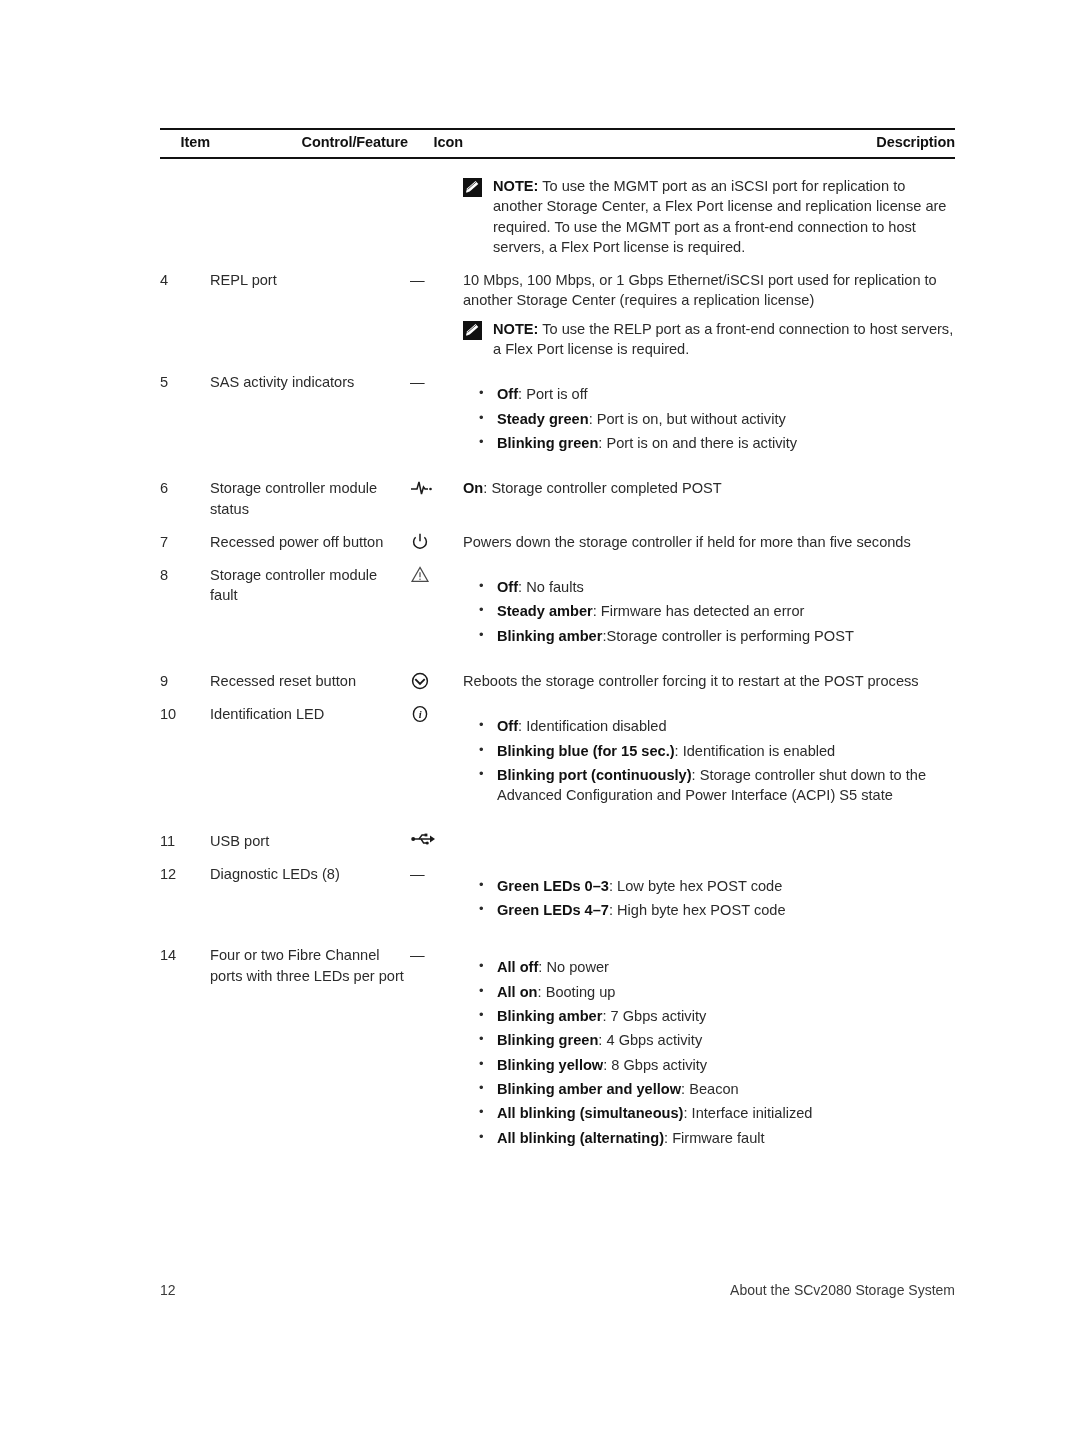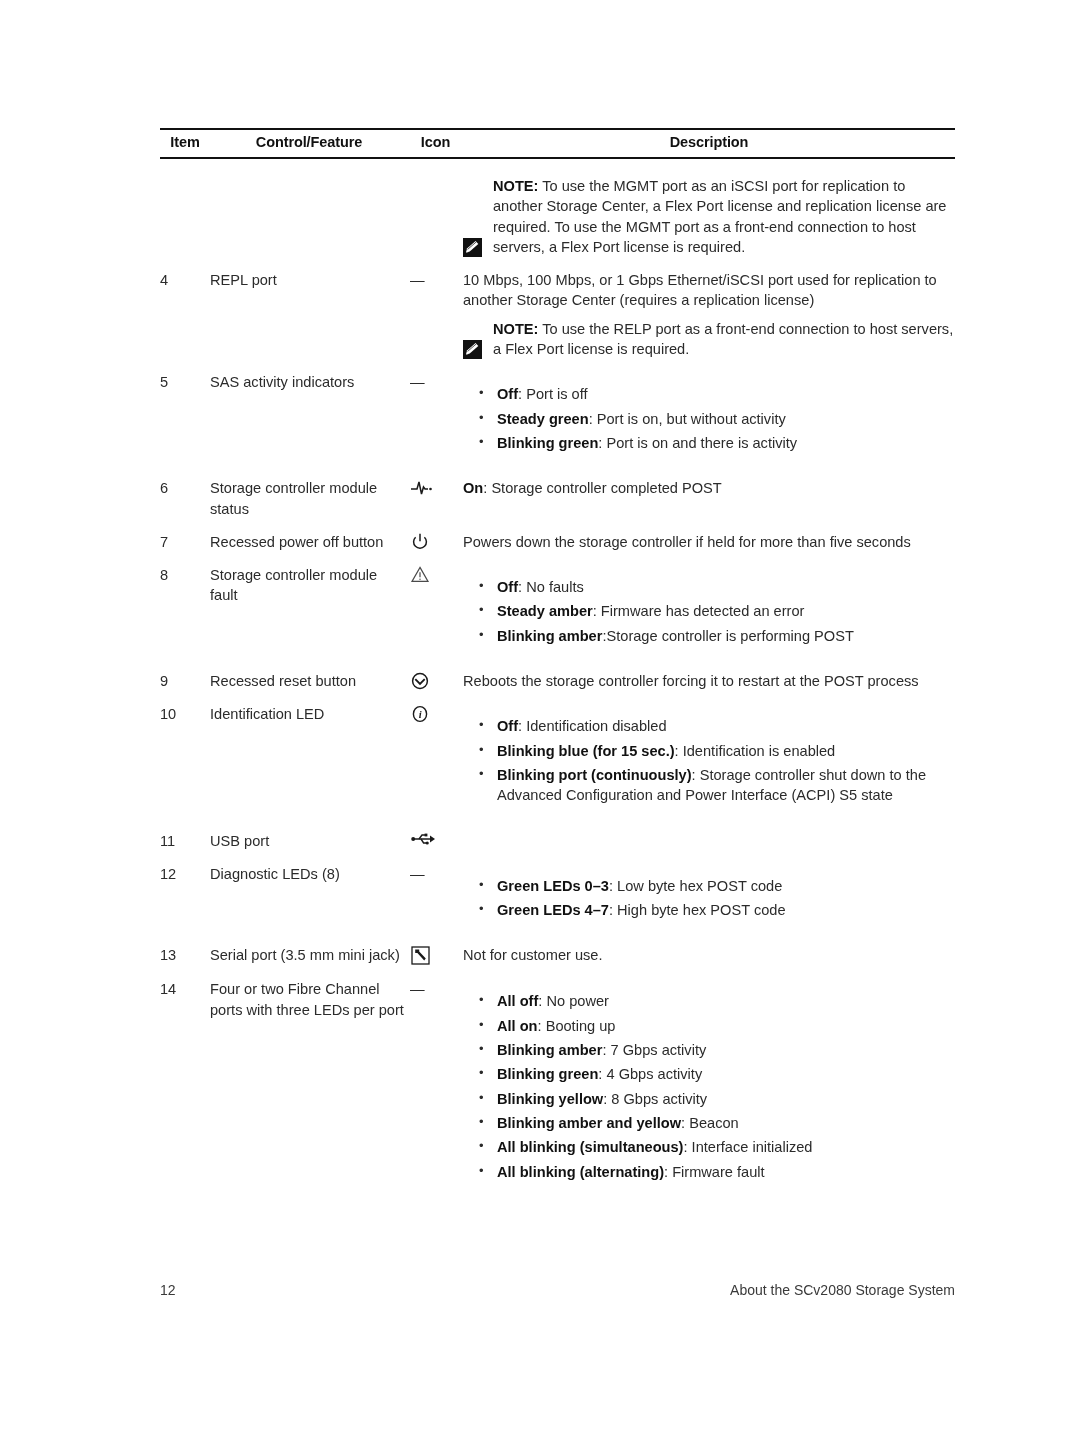--- a/index.html
+++ b/index.html
@@ -30,21 +30,21 @@
     left: 0;
     width: 795px;
     border-collapse: collapse;
   }
   .tbl col.c-item  { width: 50px; }
   .tbl col.c-ctrl  { width: 198px; }
   .tbl col.c-icon  { width: 55px; }
   .tbl col.c-desc  { width: 492px; }
 
   .tbl thead th {
-    text-align: center;
+    text-align: right;
     font-size: 14.5px;
     font-weight: bold;
     letter-spacing: -0.1px;
     padding: 4px 0 7px 0;
     vertical-align: bottom;
     border-top: 2.2px solid #111;
     border-bottom: 2.2px solid #111;
     color: #111;
   }
   .tbl tbody td {
@@ -57,21 +57,21 @@
   .tbl tbody tr.row > td { padding-top: 13px; }
   .tbl tbody tr.first > td { padding-top: 17px; }
 
   .c-item-cell { font-size: 14.6px; }
   .c-icon-cell { text-align: left; padding-left: 2px !important; }
   .dash { font-size: 14.6px; color: #2b2b2b; }
 
   
   .note {
     display: flex;
-    align-items: flex-end;
+    align-items: flex-start;
     gap: 11px;
   }
   .note-body { flex: 1; }
   .note-lbl { font-weight: bold; color: #111; }
 
   .note-icon {
     flex: 0 0 auto;
     width: 19px;
     height: 19px;
     background: #111;
@@ -298,33 +298,20 @@
         <td>Diagnostic LEDs (8)</td>
         <td class="c-icon-cell"><span class="dash">—</span></td>
         <td>
           <ul class="bl">
             <li><span class="b">Green LEDs 0–3</span><span>: Low byte hex POST code</span></li>
             <li><span class="b">Green LEDs 4–7</span><span>: High byte hex POST code</span></li>
           </ul>
         </td>
       </tr>
 
-      <tr class="row">
-        <td class="c-item-cell">13</td>
-        <td>Serial port (3.5 mm mini jack)</td>
-        <td class="c-icon-cell">
-          <span class="gi">
-            <svg width="21" height="21" viewBox="0 0 21 21">
-              <rect x="2" y="2" width="17" height="17" fill="none" stroke="#1a1a1a" stroke-width="1.3"></rect>
-              <path d="M5.2 4.6 L5.2 8.0 L7.4 8.0 L14.2 15.4 L15.8 13.6 L9.2 6.4 L9.2 4.6 Z" fill="#1a1a1a"></path>
-            </svg>
-          </span>
-        </td>
-        <td>Not for customer use.</td>
-      </tr>
 
       <tr class="row">
         <td class="c-item-cell">14</td>
         <td>Four or two Fibre Channel ports with three LEDs per port</td>
         <td class="c-icon-cell"><span class="dash">—</span></td>
         <td>
           <ul class="bl">
             <li><span class="b">All off</span><span>: No power</span></li>
             <li><span class="b">All on</span><span>: Booting up</span></li>
             <li><span class="b">Blinking amber</span><span>: 7 Gbps activity</span></li>

